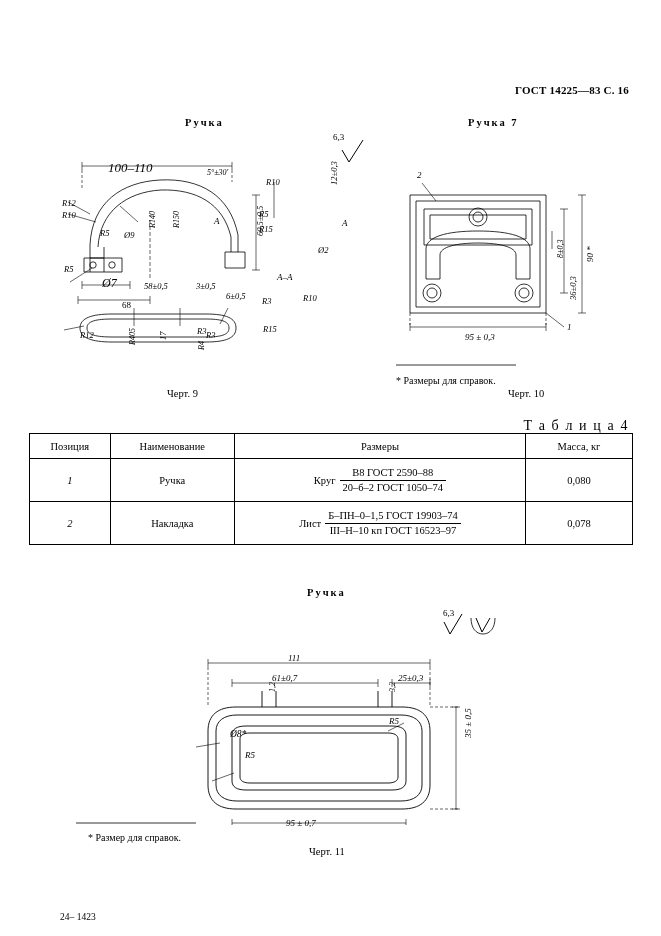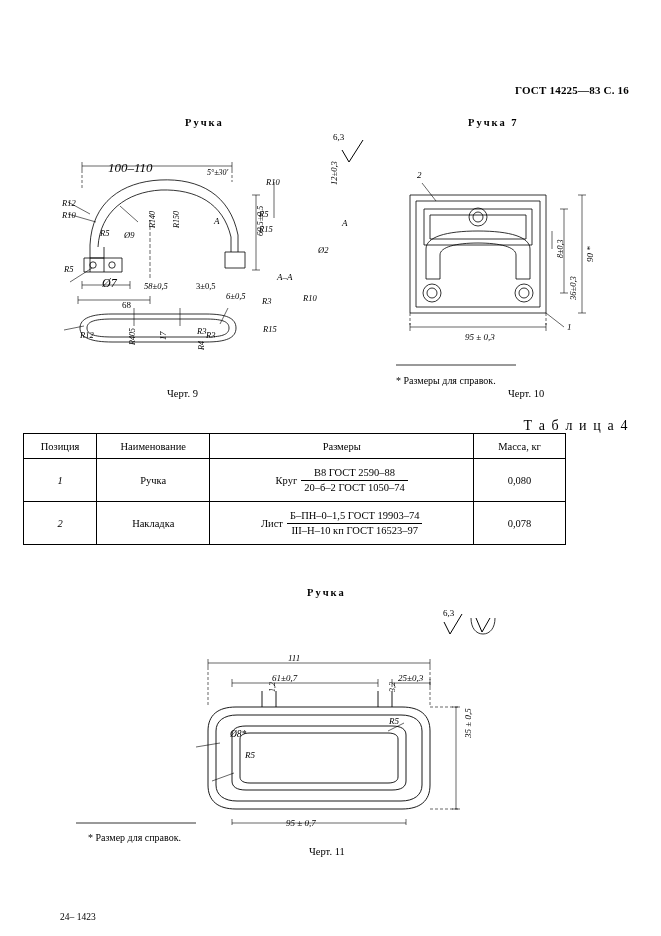--- a/index.html
+++ b/index.html
@@ -61,23 +61,23 @@
 
   
   .draw {
     position: absolute;
   }
   .draw svg { display: block; }
 
   
   table.t4 {
     position: absolute;
-    left: 23px;
+    left: 29px;
     top: 433px;
-    width: 543px;
+    width: 604px;
     border-collapse: collapse;
     font-size: 10.5px;
   }
   table.t4 th, table.t4 td {
     border: 1px solid #000;
     padding: 2px 4px;
     text-align: center;
     vertical-align: middle;
   }
   table.t4 thead th {
@@ -178,21 +178,21 @@
   <div class="fig" style="left:266px; top:177px; font-size:8.5px; font-style:italic;">R10</div>
   <div class="fig" style="left:62px; top:198px; font-size:8.5px; font-style:italic;">R12</div>
   <div class="fig" style="left:62px; top:210px; font-size:8.5px; font-style:italic;">R10</div>
   <div class="fig" style="left:100px; top:228px; font-size:8.5px; font-style:italic;">R5</div>
   <div class="fig" style="left:124px; top:230px; font-size:8.5px; font-style:italic;">Ø9</div>
   <div class="fig" style="left:148px; top:228px; font-size:8px; font-style:italic; transform:rotate(-90deg); transform-origin:left top;">R140</div>
   <div class="fig" style="left:172px; top:228px; font-size:8px; font-style:italic; transform:rotate(-90deg); transform-origin:left top;">R150</div>
   <div class="fig" style="left:64px; top:264px; font-size:8.5px; font-style:italic;">R5</div>
   <div class="fig" style="left:102px; top:276px; font-size:12px; font-style:italic;text-align:center;">Ø7</div>
   <div class="fig" style="left:144px; top:281px; font-size:8.5px; font-style:italic;">58±0,5</div>
-  <div class="fig" style="left:196px; top:281px; font-size:8.5px; ">3±0,5</div>
+  <div class="fig" style="left:196px; top:281px; font-size:8.5px; font-style:italic;">3±0,5</div>
   <div class="fig" style="left:226px; top:291px; font-size:8.5px; font-style:italic;">6±0,5</div>
   <div class="fig" style="left:255px; top:236px; font-size:8.5px; font-style:italic; transform:rotate(-90deg); transform-origin:left top;">60,5±0,5</div>
   <div class="fig" style="left:329px; top:185px; font-size:8.5px; font-style:italic; transform:rotate(-90deg); transform-origin:left top;">12±0,3</div>
   <div class="fig" style="left:214px; top:216px; font-size:9px; font-style:italic;">A</div>
   <div class="fig" style="left:342px; top:218px; font-size:9px; font-style:italic;">A</div>
   <div class="fig" style="left:259px; top:209px; font-size:8.5px; font-style:italic;">R5</div>
   <div class="fig" style="left:259px; top:224px; font-size:8.5px; font-style:italic;">R15</div>
   <div class="fig" style="left:318px; top:245px; font-size:8.5px; font-style:italic;">Ø2</div>
   <div class="fig" style="left:277px; top:272px; font-size:9px; font-style:italic;">A–A</div>
   <div class="fig" style="left:303px; top:293px; font-size:8.5px; font-style:italic;">R10</div>

